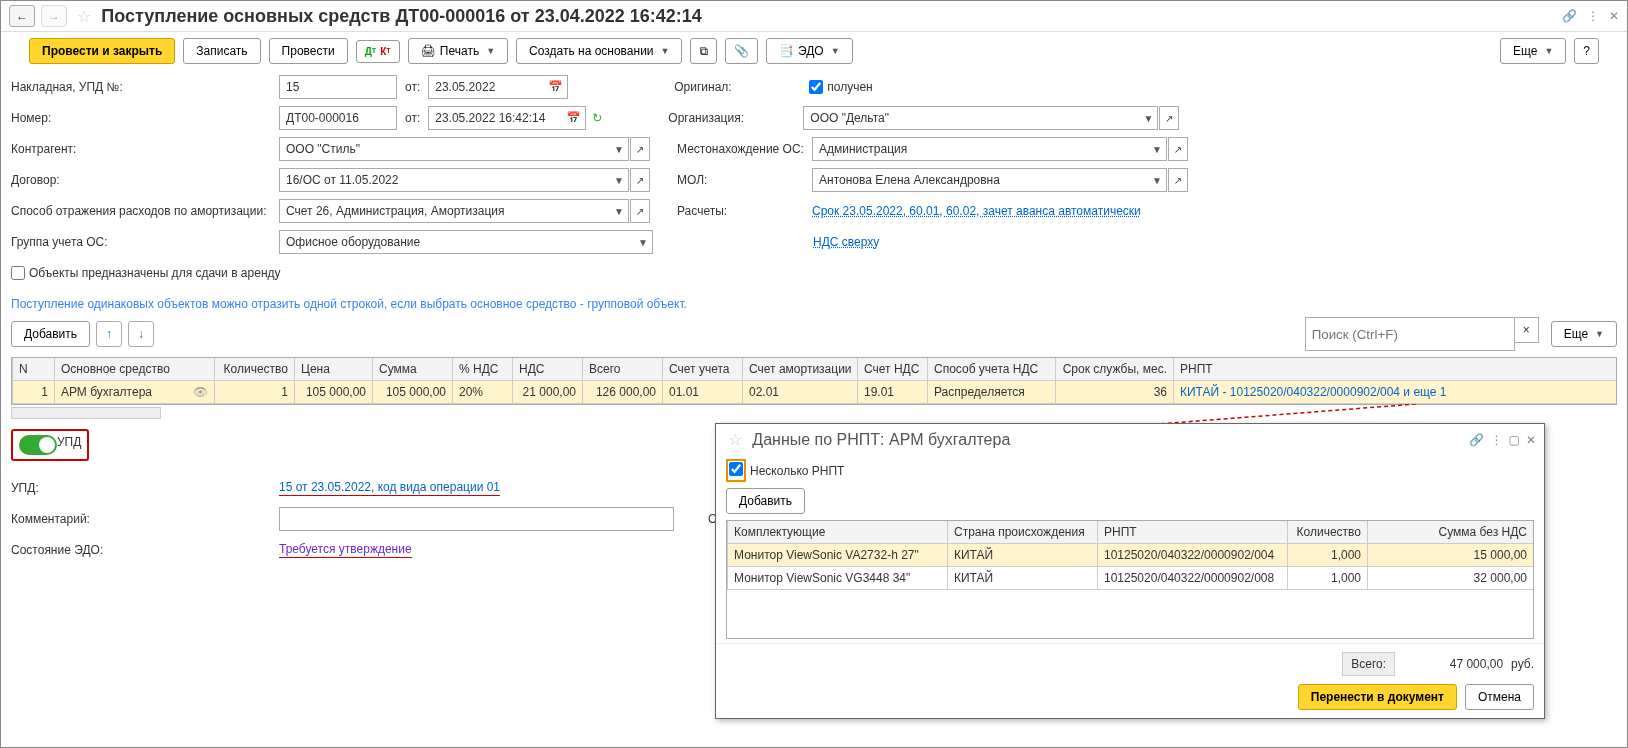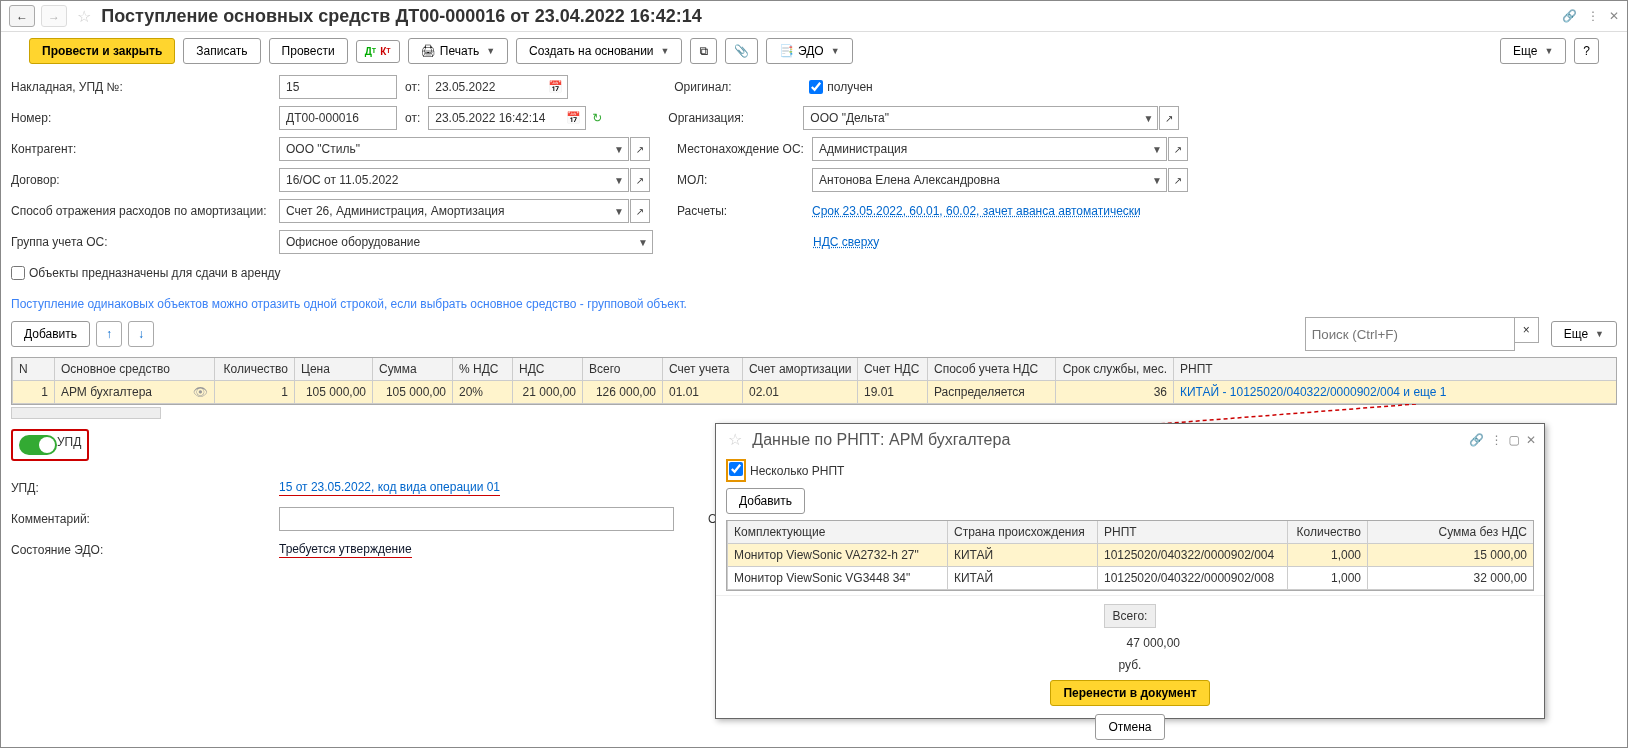--- a/index.html
+++ b/index.html
@@ -104,21 +104,21 @@
     width: 830px; height: 296px;
     background: #fff;
     border: 1px solid #666;
     box-shadow: 2px 2px 6px rgba(0,0,0,0.3);
     z-index: 50;
     display:flex; flex-direction:column;
   }
   .popup .p-title { display:flex; align-items:center; padding:6px 8px; gap:6px; }
   .popup .p-title .t { font-size:16px; flex:1; color:#555; }
   .popup .p-body { padding: 4px 10px; flex:1; display:flex; flex-direction:column; }
-  .popup .p-foot { display:flex; justify-content:flex-end; gap:8px; padding:8px 10px; border-top:1px solid #eee; align-items:center;flex-direction:column;}
+  .popup .p-foot { display:flex; justify-content:flex-end; gap:8px; padding:8px 10px; border-top:1px solid #eee; align-items:center;}
   .chk-strong { border:2px solid #e59400; padding:1px; display:inline-block; }
   .arrow-line {
     position:absolute;
     left: 1050px; top: 403px;
     width: 370px; height: 30px;
     pointer-events:none;
     z-index: 40;
   }
   .total-box { background:#eee; border:1px solid #ccc; padding:4px 8px; }
 </style>
@@ -358,21 +358,21 @@
       <span class="lbl">УПД:</span>
       <span class="link" style="border-bottom:1px solid #c00;text-decoration:none;padding-bottom:1px;color:#06c">15 от 23.05.2022, код вида операции 01</span>
     </div>
     <div class="form-row">
       <span class="lbl">Комментарий:</span>
       <div class="fld" style="width:395px"></div>
       <span style="margin-left:34px">От</span>
     </div>
     <div class="form-row">
       <span class="lbl">Состояние ЭДО:</span>
-      <span class="link" style="border-bottom:1px solid #c00;text-decoration:none;padding-bottom:1px;color:#0f172a">Требуется утверждение</span>
+      <span class="link" style="border-bottom:1px solid #c00;text-decoration:none;padding-bottom:1px;color:#6d28d9">Требуется утверждение</span>
     </div>
   </div>
 
   <svg class="arrow-line">
     <defs>
         <marker id="ah" markerWidth="8" markerHeight="8" refX="6" refY="3" orient="auto">
       <path d="M0,0 L6,3 L0,6 Z" fill="#cc0000"></path>
         </marker>
       </defs>
     <line x1="365" y1="0" x2="5" y2="28" stroke="#cc0000" stroke-width="1.5" stroke-dasharray="4,3" marker-end="url(#ah)"></line>

